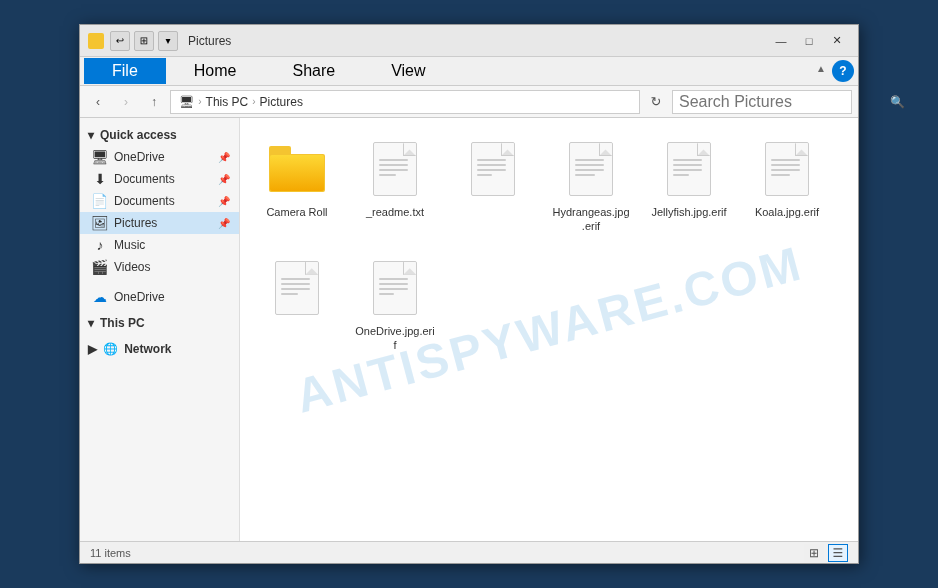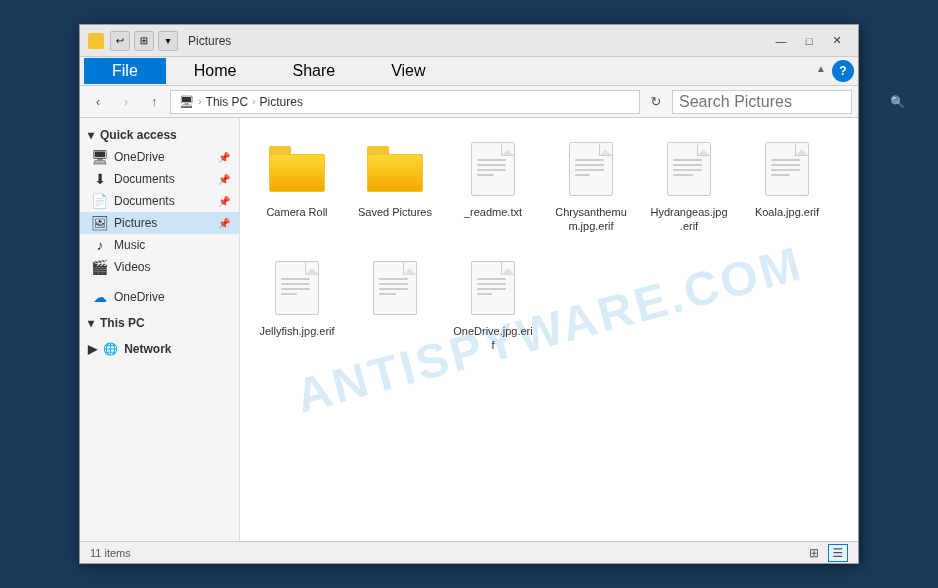--- a/index.html
+++ b/index.html
@@ -526,30 +526,20 @@
             <div class="file-icon">
               <div class="folder-icon">
                 <div class="folder-tab"></div>
                 <div class="folder-body"></div>
                 <div class="folder-body-inner"></div>
               </div>
             </div>
             <span class="file-name">Camera Roll</span>
           </div>
 
-          <div class="file-item">
-            <div class="file-icon">
-              <div class="folder-icon">
-                <div class="folder-tab"></div>
-                <div class="folder-body"></div>
-                <div class="folder-body-inner"></div>
-              </div>
-            </div>
-            <span class="file-name">Saved Pictures</span>
-          </div>
 
           <div class="file-item">
             <div class="file-icon">
               <div class="doc-icon">
                 <div class="doc-lines">
                   <div class="doc-line"></div>
                   <div class="doc-line"></div>
                   <div class="doc-line"></div>
                   <div class="doc-line" style="width:60%"></div>
                 </div>
@@ -562,21 +552,20 @@
             <div class="file-icon">
               <div class="doc-icon">
                 <div class="doc-lines">
                   <div class="doc-line"></div>
                   <div class="doc-line"></div>
                   <div class="doc-line"></div>
                   <div class="doc-line" style="width:50%"></div>
                 </div>
               </div>
             </div>
-            <span class="file-name">Chrysanthemum.jpg.erif</span>
           </div>
 
 
           <div class="file-item">
             <div class="file-icon">
               <div class="doc-icon">
                 <div class="doc-lines">
                   <div class="doc-line"></div>
                   <div class="doc-line"></div>
                   <div class="doc-line"></div>
@@ -587,39 +576,39 @@
             <span class="file-name">Hydrangeas.jpg.erif</span>
           </div>
 
           <div class="file-item">
             <div class="file-icon">
               <div class="doc-icon">
                 <div class="doc-lines">
                   <div class="doc-line"></div>
                   <div class="doc-line"></div>
                   <div class="doc-line"></div>
+                  <div class="doc-line" style="width:55%"></div>
+                </div>
+              </div>
+            </div>
+            <span class="file-name">Jellyfish.jpg.erif</span>
+          </div>
+
+          <div class="file-item">
+            <div class="file-icon">
+              <div class="doc-icon">
+                <div class="doc-lines">
+                  <div class="doc-line"></div>
+                  <div class="doc-line"></div>
+                  <div class="doc-line"></div>
                   <div class="doc-line" style="width:65%"></div>
                 </div>
               </div>
             </div>
             <span class="file-name">Koala.jpg.erif</span>
-          </div>
-
-          <div class="file-item">
-            <div class="file-icon">
-              <div class="doc-icon">
-                <div class="doc-lines">
-                  <div class="doc-line"></div>
-                  <div class="doc-line"></div>
-                  <div class="doc-line"></div>
-                  <div class="doc-line" style="width:55%"></div>
-                </div>
-              </div>
-            </div>
-            <span class="file-name">Jellyfish.jpg.erif</span>
           </div>
 
           <div class="file-item">
             <div class="file-icon">
               <div class="doc-icon">
                 <div class="doc-lines">
                   <div class="doc-line"></div>
                   <div class="doc-line"></div>
                   <div class="doc-line"></div>
                   <div class="doc-line" style="width:60%"></div>

